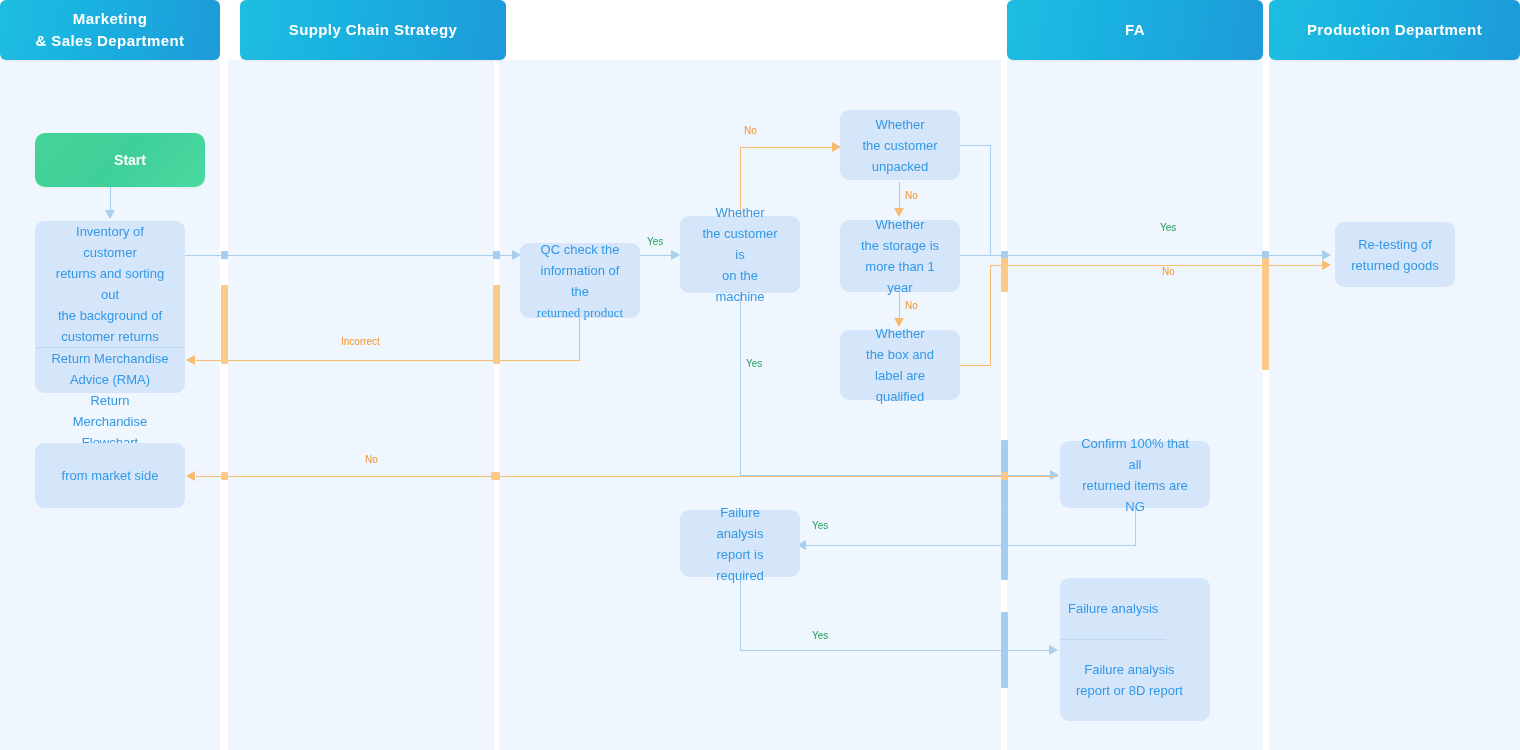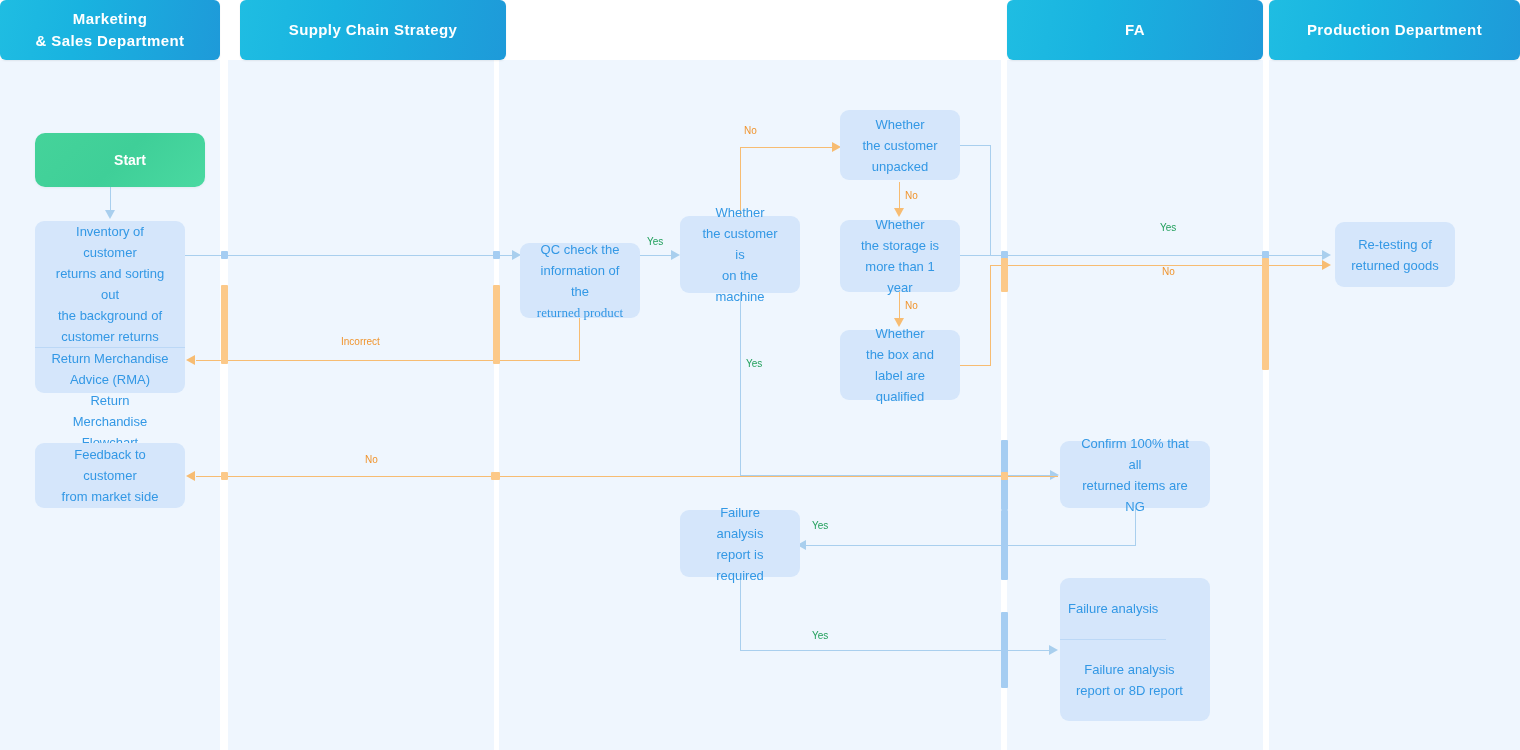--- a/index.html
+++ b/index.html
@@ -189,21 +189,20 @@
       <span>
         <span style="display:block;">Return Merchandise</span>
         <span style="display:block;">Advice (RMA) Return</span>
         <span style="display:block;">Merchandise Flowchart</span>
       </span>
     </div>
   </div>
 
   <div class="node" style="left:35px;top:443px;width:150px;height:65px;">
     <span>
-      <span style="display:block;">Feedback to customer</span>
       <span style="display:block;">from market side</span>
     </span>
   </div>
 
   <div class="node" style="left:520px;top:216px;width:120px;height:75px;margin-top:27px;">
     <span>
       <span style="display:block;">QC check the</span>
       <span style="display:block;">information of the</span>
       <span style="display:block;font-family:Liberation Serif, serif;">returned product</span>
     </span>

